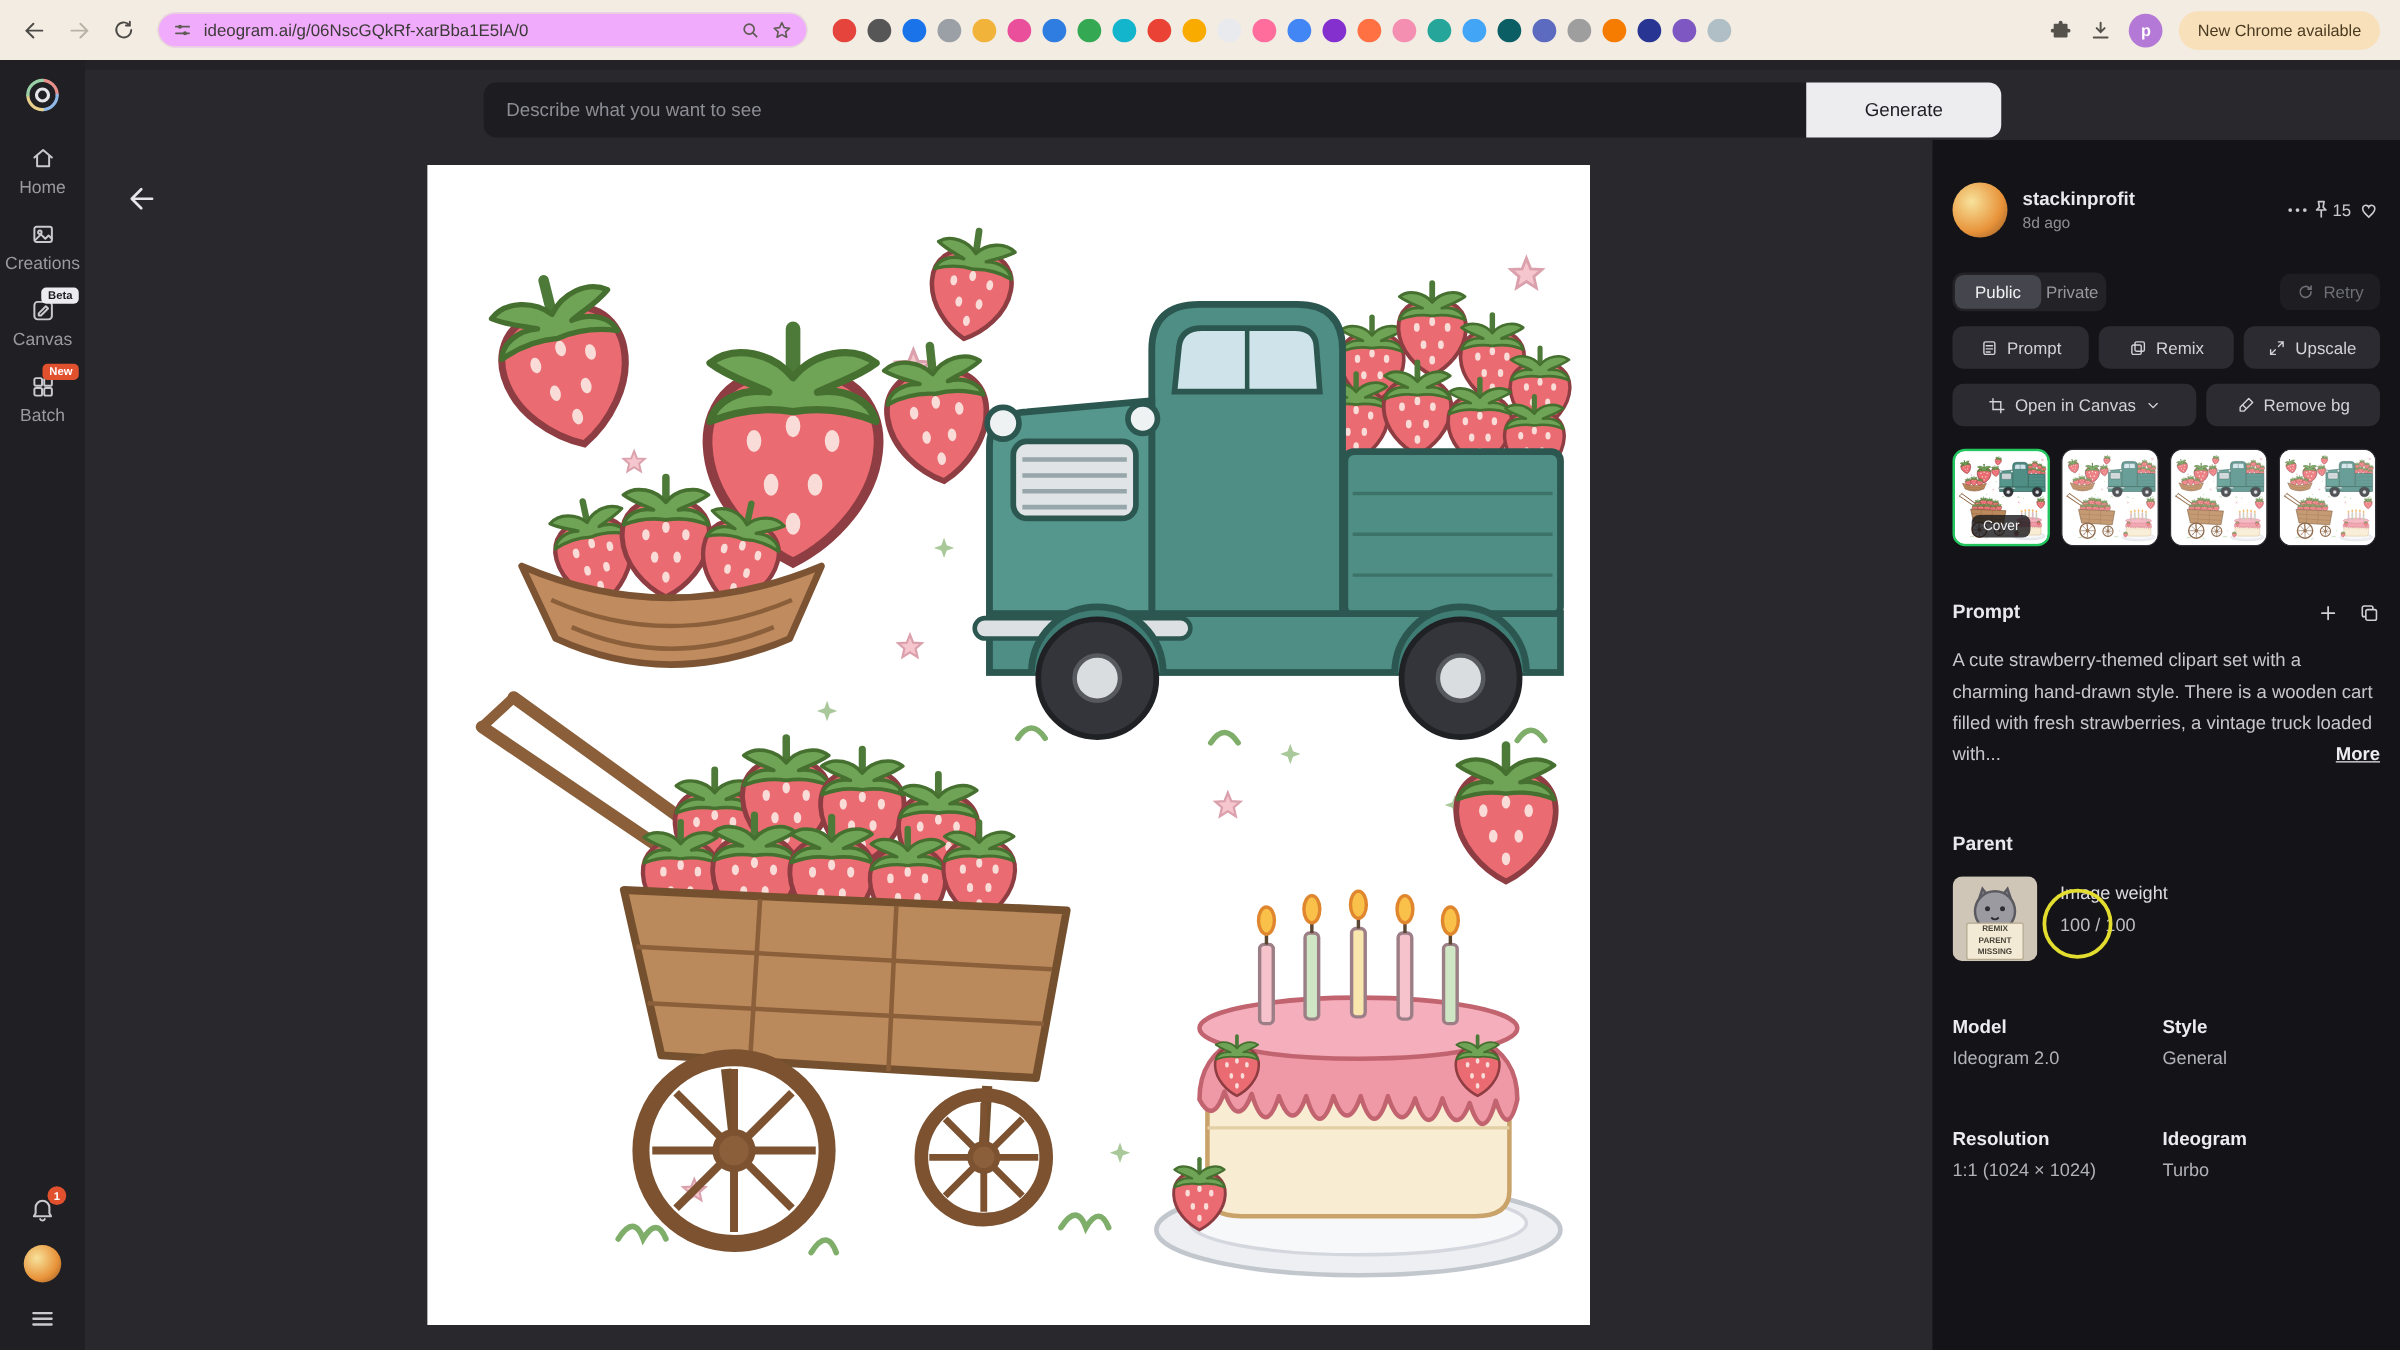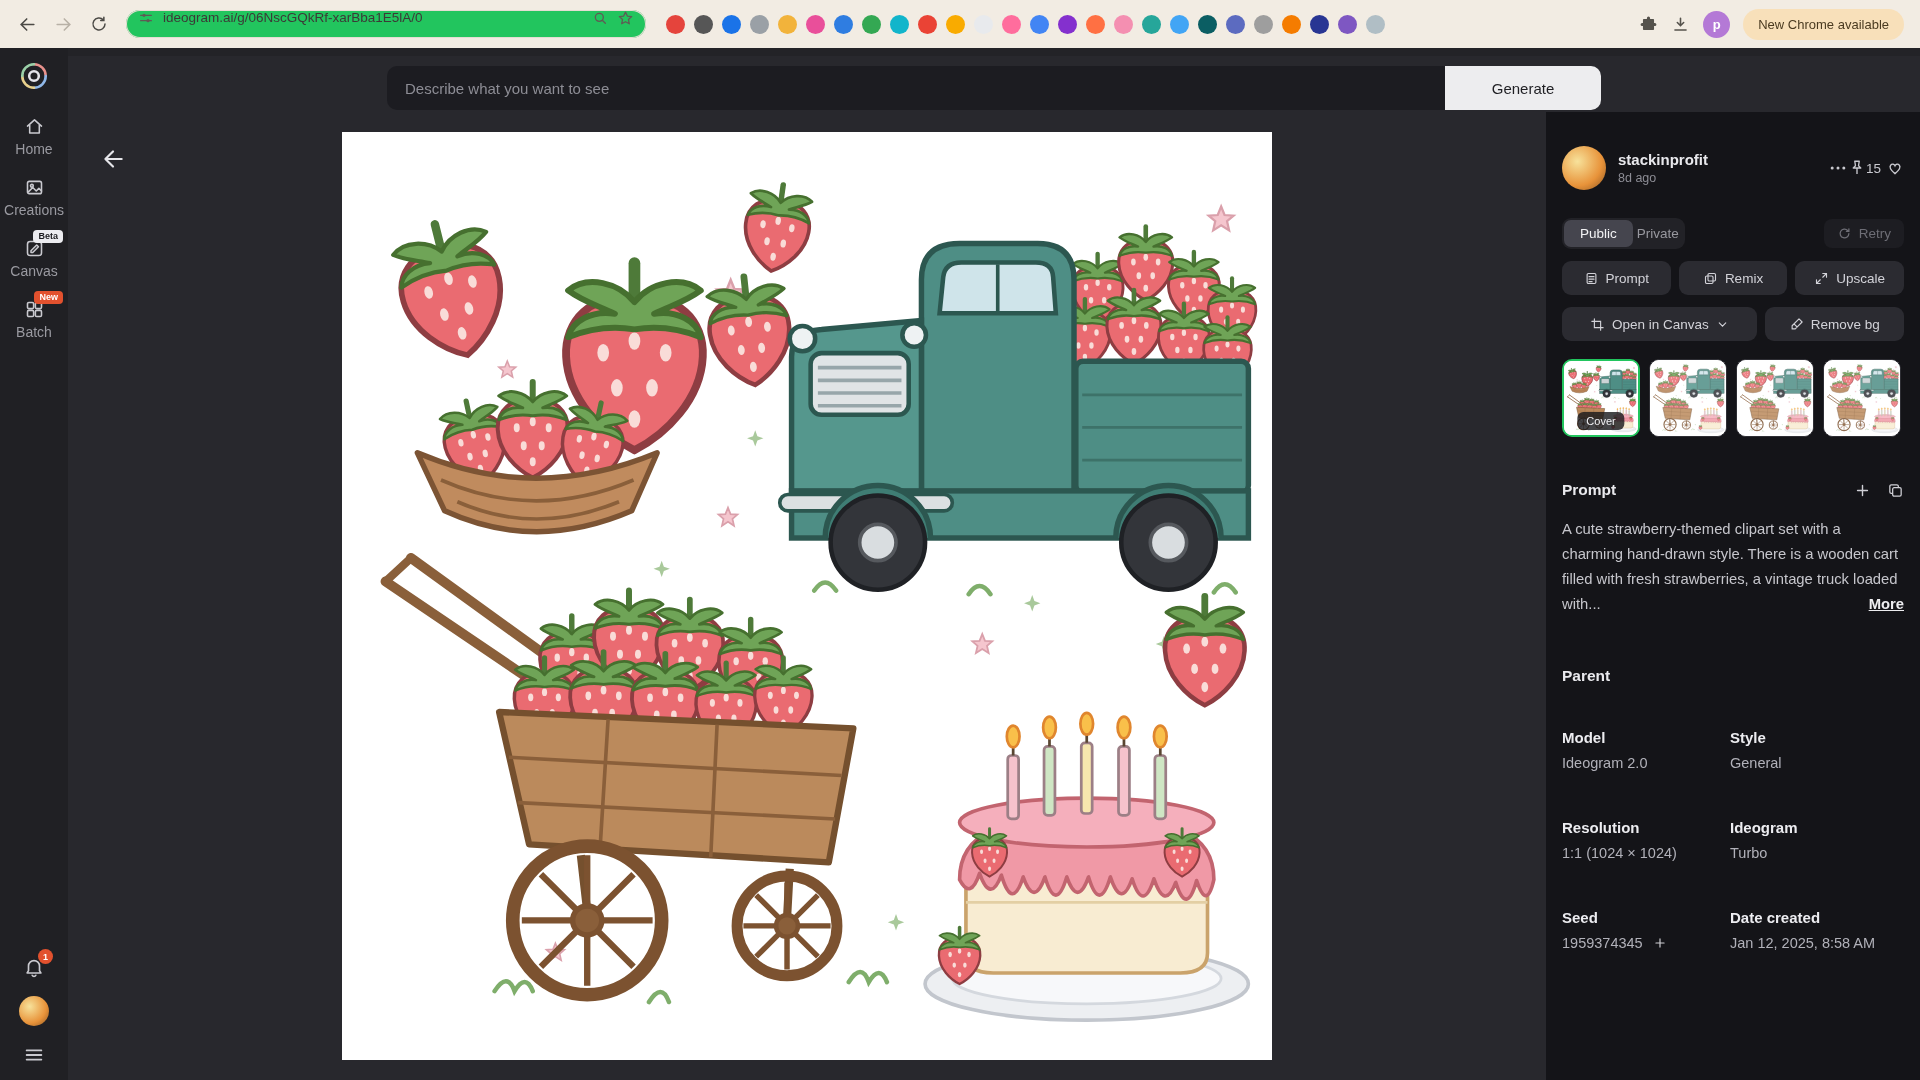--- a/index.html
+++ b/index.html
@@ -3,21 +3,21 @@
 <meta charset="utf-8">
 <style>
   *{margin:0;padding:0;box-sizing:border-box}
   html,body{width:1920px;height:1080px;background:#232327;font-family:"Liberation Sans","DejaVu Sans",sans-serif;overflow:hidden}
   .ico{display:block;flex-shrink:0}
 
   
   .browser{position:absolute;top:0;left:0;right:0;height:48px;background:#f2ece3;display:flex;align-items:center;gap:6px;padding:0 12px;z-index:6}
   .nav-btn{width:30px;height:30px;border-radius:50%;display:flex;align-items:center;justify-content:center;color:#4c4a46;cursor:pointer}
   .nav-btn.disabled{color:#b8b1a6}
-  .addr{width:520px;height:28px;background:#22c55e;border-radius:17px;display:flex;gap:9px;padding:0 12px;margin-left:6px;box-shadow:inset 0 0 0 1px #e4ddd2;cursor:text}
+  .addr{width:520px;height:28px;background:#f0abfc;border-radius:17px;display:flex;align-items:center;gap:9px;padding:0 12px;margin-left:6px;box-shadow:inset 0 0 0 1px #e4ddd2;cursor:text}
   .addr .url{font-size:13.5px;color:#3c3a37;flex:1;white-space:nowrap;overflow:hidden}
   .addr-ico{color:#5f5b54}
   .ext-row{display:flex;align-items:center;gap:9px;margin-left:14px;flex:1;overflow:hidden}
   .ext-dot{width:19px;height:19px;border-radius:50%;flex-shrink:0;cursor:pointer}
   .browser-right{display:flex;align-items:center;gap:13px;margin-left:auto;padding-right:4px}
   .chrome-avatar{width:27px;height:27px;border-radius:50%;background:#b479d6;color:#fff;font-size:13px;font-weight:700;display:flex;align-items:center;justify-content:center;cursor:pointer}
   .update-pill{background:#f8e0ba;color:#4a3a20;font-size:13px;padding:8px 15px;border-radius:17px;cursor:pointer;white-space:nowrap}
   .browser-ico{color:#55524c;cursor:pointer}
 
   
@@ -512,40 +512,48 @@
     </span>
   </div>
 
   <div class="prompt-text">
     <span>A cute strawberry-themed clipart set with a charming hand-drawn style. There is a wooden cart filled with fresh strawberries, a vintage truck loaded with...</span>
     <span class="more">More</span>
   </div>
 
   <div class="parent-head">Parent</div>
 
+  <div class="parent-row">
+    <div class="parent-thumb">
+      <svg viewBox="0 0 68 68">
+        <rect width="68" height="68" fill="#cfc6b8"></rect>
+        <path d="M20 22 L24 10 L31 19 Z" fill="#8d8d93" stroke="#5a5a60" stroke-width="2"></path>
+        <path d="M48 22 L44 10 L37 19 Z" fill="#8d8d93" stroke="#5a5a60" stroke-width="2"></path>
+        <circle cx="34" cy="28" r="16" fill="#9a9aa0" stroke="#5a5a60" stroke-width="2"></circle>
+        <circle cx="28" cy="26" r="2" fill="#2e2e33"></circle>
+        <circle cx="40" cy="26" r="2" fill="#2e2e33"></circle>
+        <path d="M31 33 q3 3 6 0" stroke="#2e2e33" stroke-width="1.5" fill="none"></path>
+      </svg>
+      <div class="parent-sign">REMIX PARENT MISSING</div>
+    </div>
+    <div class="weight-col">
+      <div class="weight-label">Image weight</div>
+      <div class="weight-value">100 / 100</div>
+    </div>
+    <div class="weight-ring"></div>
+  </div>
 
   <div class="meta-row first">
     <div class="meta-label">Model</div>
     <div class="meta-label">Style</div>
     <div class="meta-value">Ideogram 2.0</div>
     <div class="meta-value">General</div>
   </div>
 
   <div class="meta-row">
     <div class="meta-label">Resolution</div>
     <div class="meta-label">Ideogram</div>
     <div class="meta-value">1:1 (1024 × 1024)</div>
     <div class="meta-value">Turbo</div>
   </div>
 
-  <div class="meta-row">
-    <div class="meta-label">Seed</div>
-    <div class="meta-label">Date created</div>
-    <div class="meta-value">
-      <span>1959374345</span>
-      <svg class="ico plus-mini" width="14" height="14" viewBox="0 0 24 24" fill="none" stroke="currentColor" stroke-width="2" stroke-linecap="round">
-          <path d="M12 5 v14 M5 12 h14"></path>
-        </svg>
-    </div>
-    <div class="meta-value">Jan 12, 2025, 8:58 AM</div>
-  </div>
 
 </div>
 
 </body></html>

